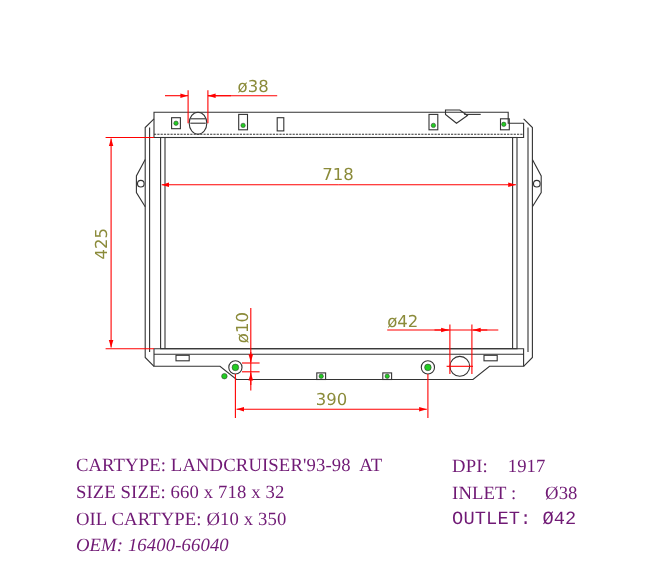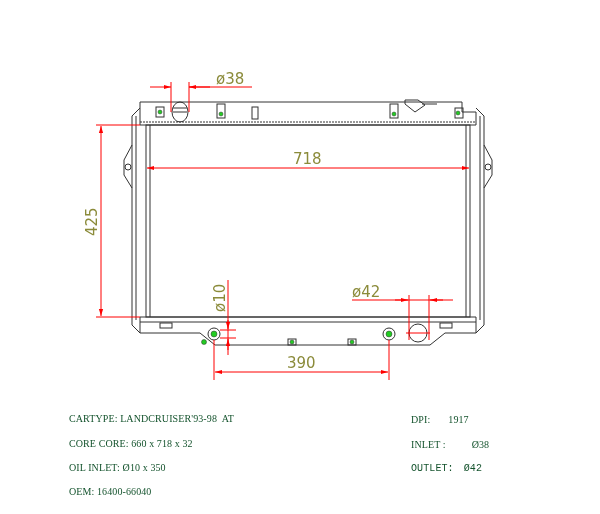--- a/index.html
+++ b/index.html
@@ -1,18 +1,18 @@
 <!DOCTYPE html>
 <html><head>
 <meta charset="utf-8">
 <style>
   html,body{margin:0;padding:0;background:#ffffff;}
   body{width:600px;height:514px;position:relative;overflow:hidden;font-family:"Liberation Serif",serif;}
   #drawing{position:absolute;left:0;top:0;width:600px;height:400px;}
-  .spec{position:absolute;font-size:10px;color:#14532d;white-space:pre;letter-spacing:0.1px;}
+  .spec{position:absolute;font-size:17px;color:#701a75;white-space:pre;letter-spacing:0.1px;}
   .dim{font-family:"DejaVu Sans",sans-serif;font-size:15px;fill:#8b8b3a;}
 </style>
 </head>
 <body>
 
 <svg id="drawing" viewBox="0 0 600 400" xmlns="http://www.w3.org/2000/svg">
   <defs>
     <marker id="arr" viewBox="0 0 10 10" refX="10" refY="5" markerWidth="7" markerHeight="7" orient="auto-start-reverse">
       <path d="M0,2 L10,5 L0,8 z" fill="#ff0000"></path>
     </marker>
@@ -113,19 +113,19 @@
 
   <text class="dim" x="216" y="84">ø38</text>
   <text class="dim" x="293" y="164">718</text>
   <text class="dim" x="97" y="236" transform="rotate(-90 97 236)">425</text>
   <text class="dim" x="225" y="312" transform="rotate(-90 225 312)">ø10</text>
   <text class="dim" x="352" y="297">ø42</text>
   <text class="dim" x="287" y="368">390</text>
 </svg>
 
 <div class="spec" style="left:69px;top:413px;"><span>CARTYPE:</span> <span>LANDCRUISER'93-98  AT</span></div>
-<div class="spec" style="left:69px;top:438px;"><span>CORE CORE:</span> <span>660 x 718 x 32</span></div>
-<div class="spec" style="left:69px;top:462px;"><span>OIL INLET:</span> <span>Ø10 x 350</span></div>
-<div class="spec" style="left:69px;top:486px;"><span>OEM:</span> <span>16400-66040</span></div>
+<div class="spec" style="left:69px;top:438px;"><span>SIZE SIZE:</span> <span>660 x 718 x 32</span></div>
+<div class="spec" style="left:69px;top:462px;"><span>OIL CARTYPE:</span> <span>Ø10 x 350</span></div>
+<div class="spec" style="left:69px;top:486px;font-style:italic;"><span>OEM:</span> <span>16400-66040</span></div>
 
 <div class="spec" style="left:411px;top:414px;"><span>DPI:</span><span style="display:inline-block;width:18px;"></span><span>1917</span></div>
 <div class="spec" style="left:411px;top:439px;font-family:Liberation Serif, serif;"><span>INLET :</span><span style="display:inline-block;width:26px;"></span><span>Ø38</span></div>
 <div class="spec" style="left:411px;top:463px;font-family:Liberation Mono, monospace;"><span>OUTLET:</span><span style="display:inline-block;width:10px;"></span><span>Ø42</span></div>
 
 </body></html>

